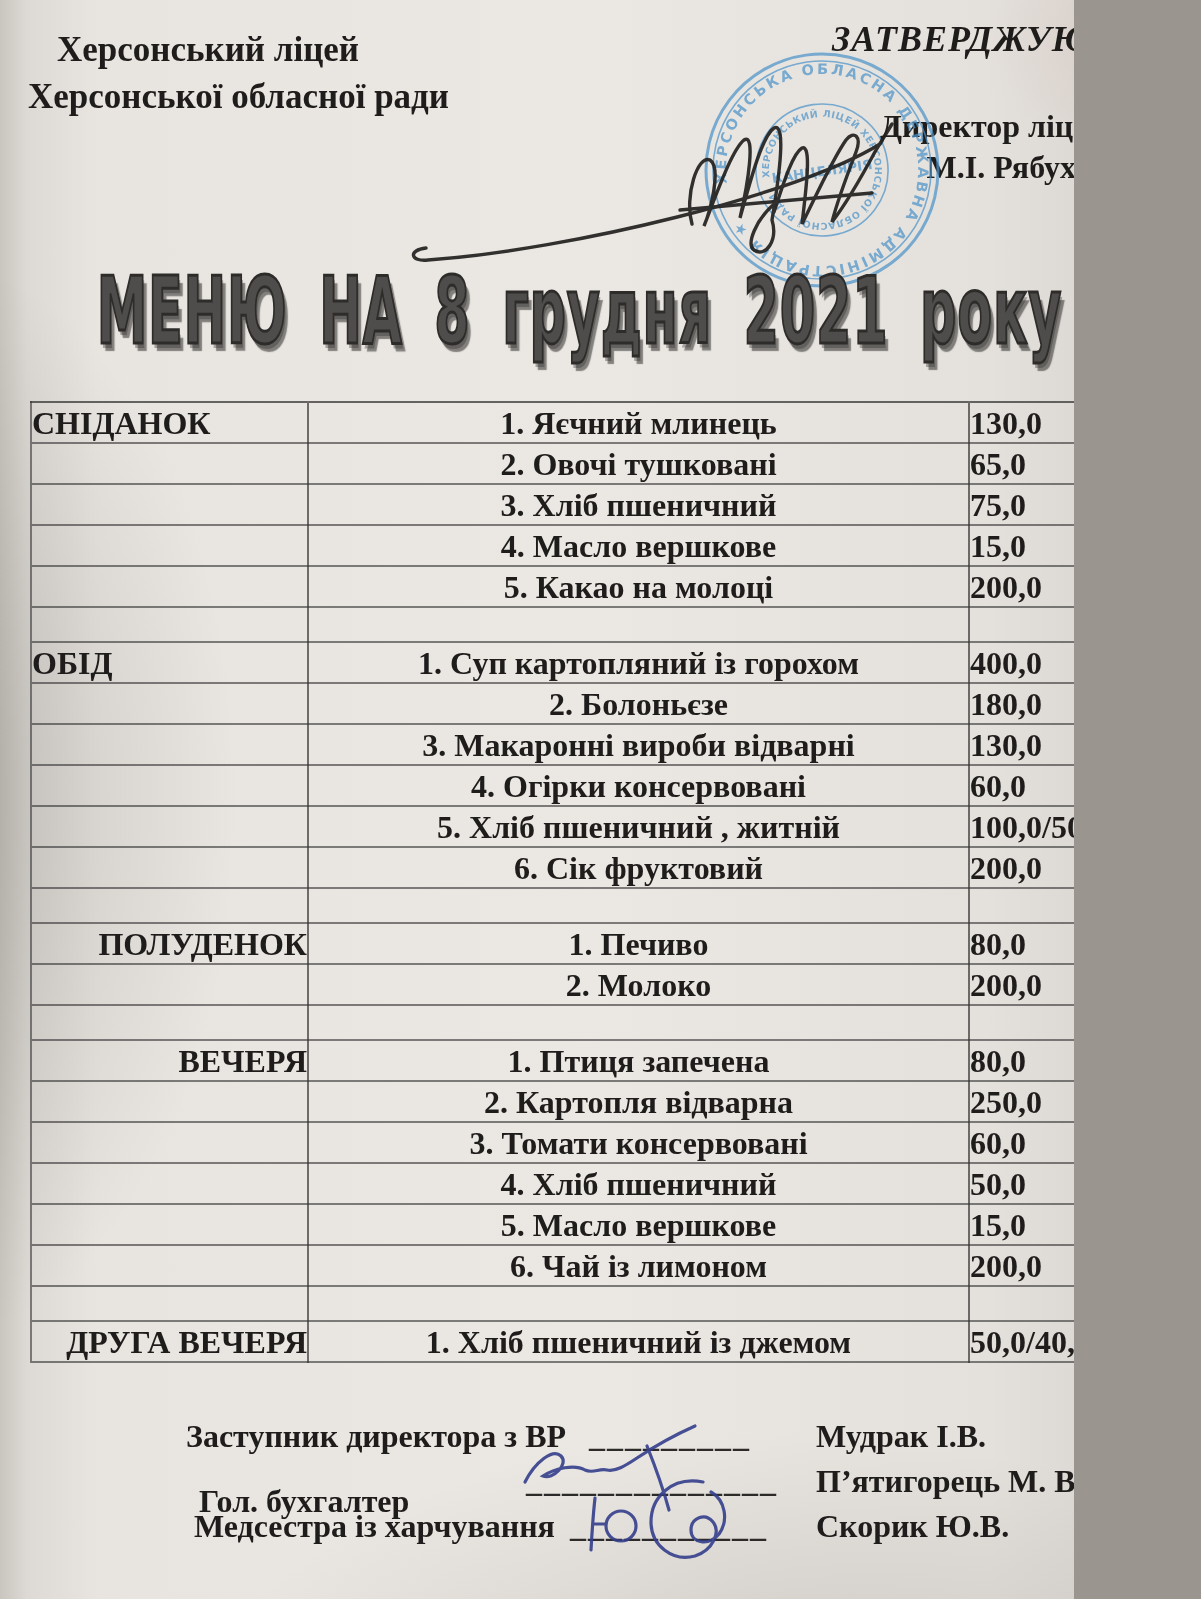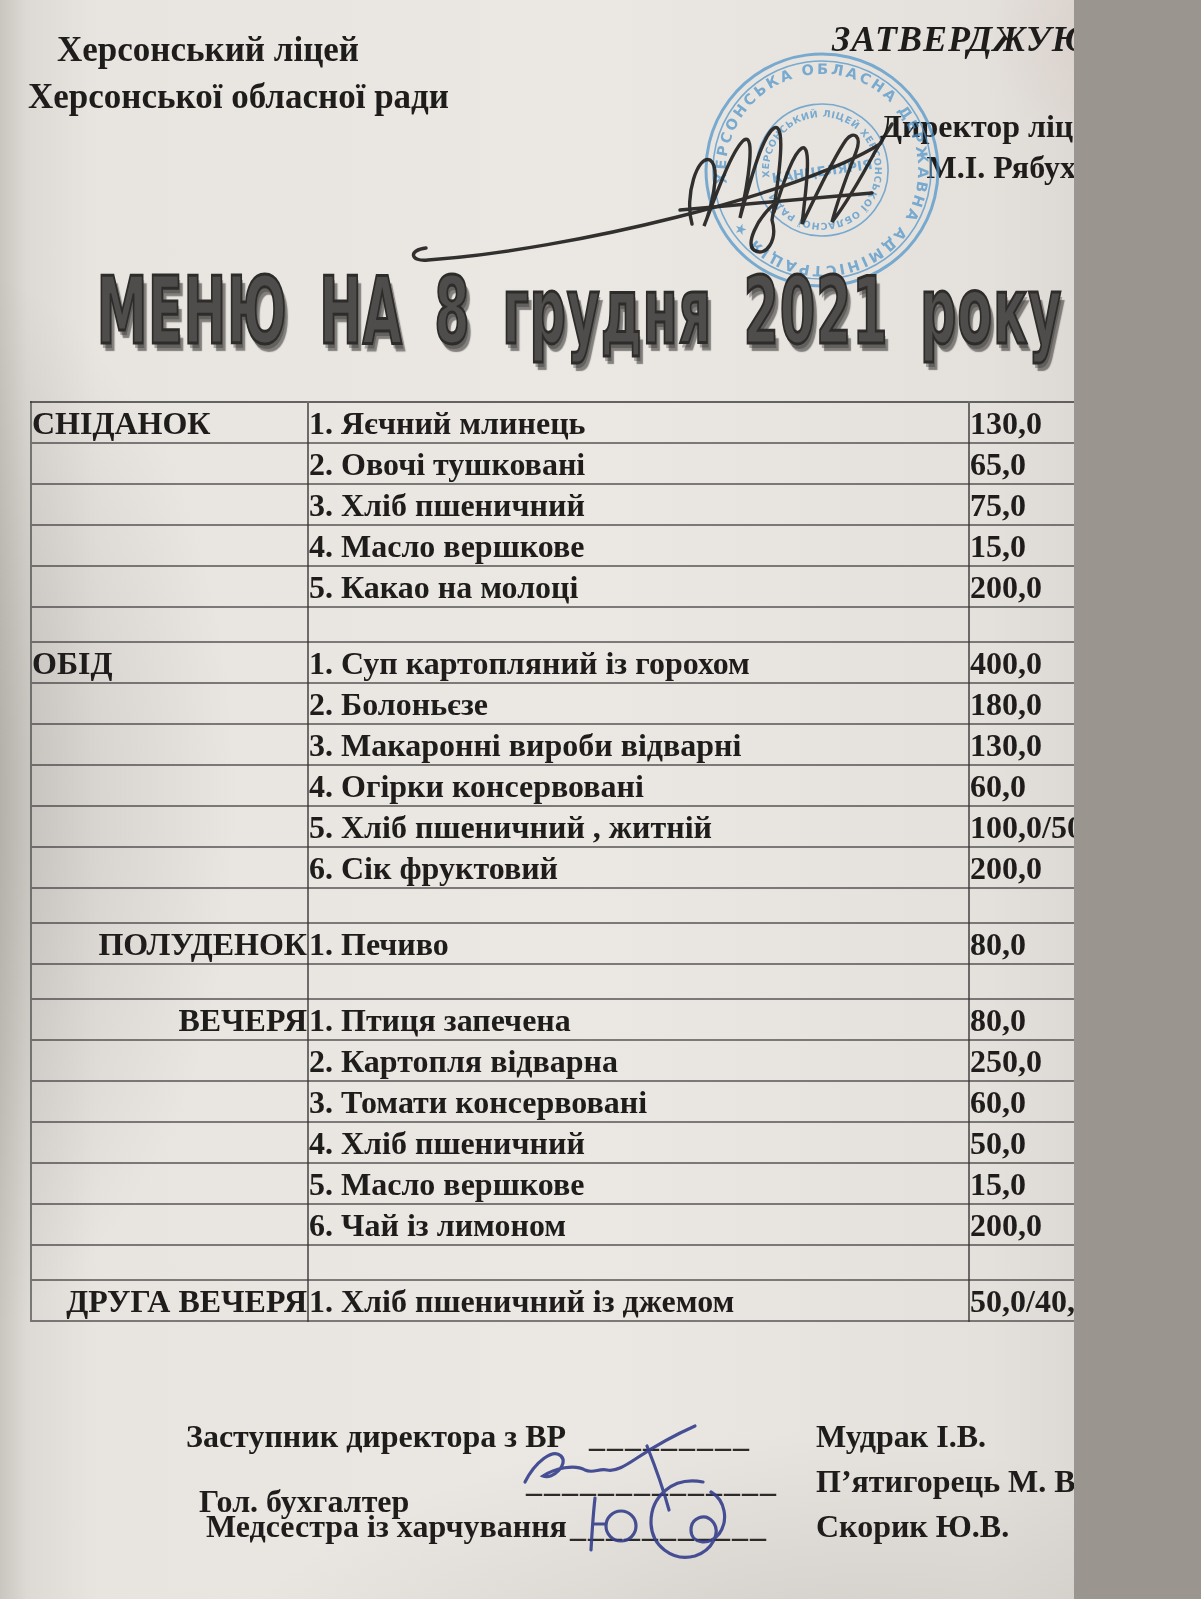--- a/index.html
+++ b/index.html
@@ -39,28 +39,28 @@
     border-left:2px solid rgba(55,55,55,.6);
   }
   table.menu td{
     height:39px;padding:0;vertical-align:middle;white-space:nowrap;overflow:visible;
     border-bottom:2px solid rgba(55,55,55,.62);
     font-size:32px;font-weight:bold;line-height:1;
   }
   table.menu tr.gap td{height:33px;}
   td.c-sec{text-align:left;border-right:2px solid rgba(55,55,55,.7);}
   tr.left td.c-sec{text-align:right;padding-left:7px;}
-  td.c-item{padding-left:13px;border-right:2px solid rgba(55,55,55,.7);}
+  td.c-item{padding-left:13px;border-right:2px solid rgba(55,55,55,.7);text-align:center;}
   td.c-wt{text-align:left;padding-right:24px;font-size:33px;}
   
   .footer{position:absolute;left:0;top:1418px;width:100%;font-size:32px;font-weight:bold;padding-left:44px;}
   .sig-row{position:relative;height:45px;}
   .sig-title{position:absolute;left:142px;}
   .sig-row:nth-child(2) .sig-title{left:155px;margin-top:20px;}
-  .sig-row:nth-child(3) .sig-title{left:162px;}
+  .sig-row:nth-child(3) .sig-title{left:150px;}
   .sig-line{position:absolute;letter-spacing:2px;color:#2c2b2a;}
   .sig-row:nth-child(1) .sig-line{left:545px;}
   .sig-row:nth-child(2) .sig-line{left:482px;}
   .sig-row:nth-child(3) .sig-line{left:526px;}
   .sig-name{position:absolute;left:772px;}
   .sig-bottom{position:absolute;left:495px;top:1420px;}
 </style>
 </head>
 <body>
 
@@ -191,20 +191,25 @@
     <td class="c-item"></td>
     <td class="c-wt"></td>
   </tr>
 
   <tr class="left">
     <td class="c-sec">ПОЛУДЕНОК</td>
     <td class="c-item">1. Печиво</td>
     <td class="c-wt">80,0</td>
   </tr>
 
+  <tr>
+    <td class="c-sec"></td>
+    <td class="c-item">2. Молоко</td>
+    <td class="c-wt">200,0</td>
+  </tr>
 
   <tr class="gap">
     <td class="c-sec"></td>
     <td class="c-item"></td>
     <td class="c-wt"></td>
   </tr>
 
   <tr class="left">
     <td class="c-sec">ВЕЧЕРЯ</td>
     <td class="c-item">1. Птиця запечена</td>

